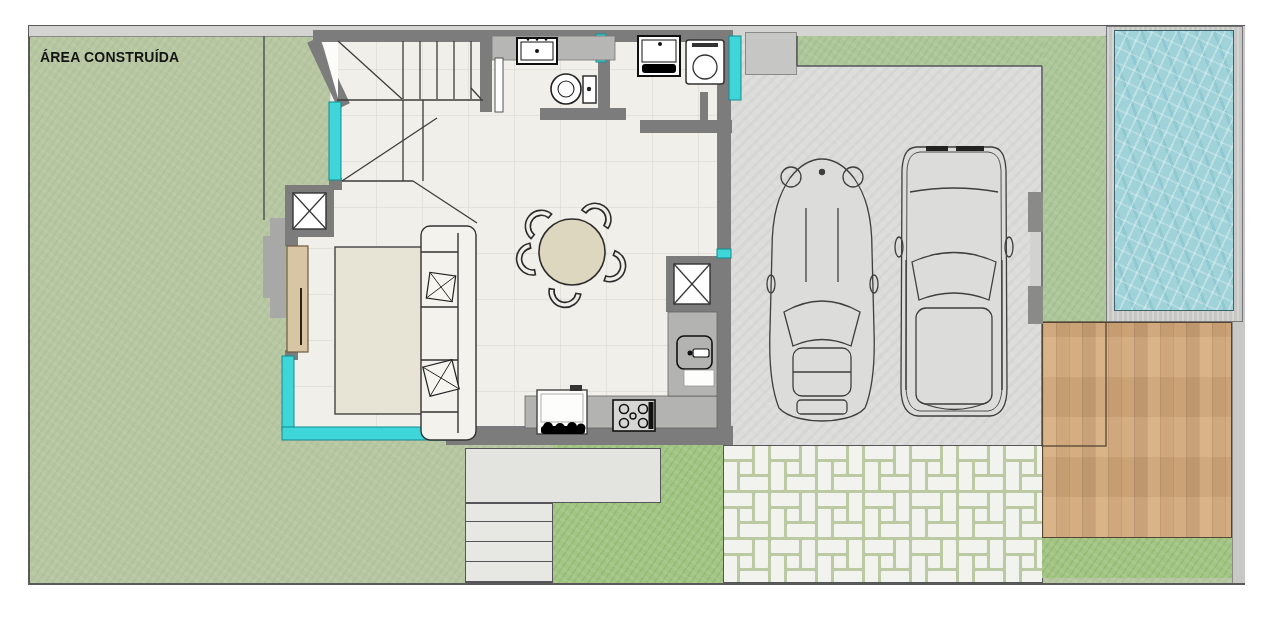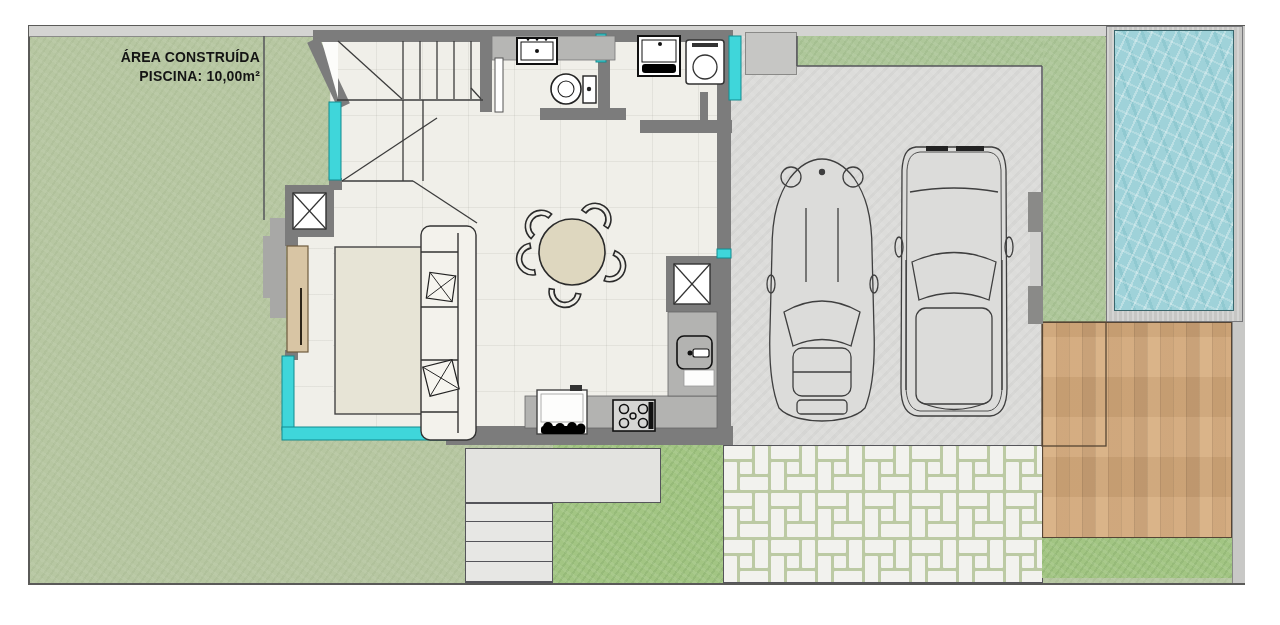--- a/index.html
+++ b/index.html
@@ -44,21 +44,21 @@
         repeating-linear-gradient(25deg, rgba(255,255,255,.22) 0 2px, transparent 2px 14px),
         repeating-linear-gradient(70deg, rgba(60,150,160,.15) 0 3px, transparent 3px 17px),
         #9fd2d9;border:1px solid #39666c;box-sizing:border-box;}
   .deck{background:
         repeating-linear-gradient(0deg, rgba(255,255,255,.05) 0 40px, rgba(0,0,0,.04) 40px 80px),
         repeating-linear-gradient(90deg, rgba(0,0,0,.08) 0 1px, transparent 1px 13px),
         repeating-linear-gradient(90deg, #d8b083 0 13px, #cda376 13px 26px, #d3a97b 26px 39px, #c69d72 39px 52px);
         border:1px solid #564534;box-sizing:border-box;}
   .grayblock{background:#c6c6c4;border:1px solid #8a8a88;box-sizing:border-box;}
   
-  .legend{left:40px;top:48px;width:220px;text-align:right;color:#141414;
+  .legend{left:40px;top:48px;width:220px;text-align:left;color:#141414;
           font-weight:bold;font-size:14px;line-height:19px;letter-spacing:.2px;}
   svg{display:block;}
   #lines{left:0;top:0;}
 </style>
 </head>
 <body>
 
 <div id="stage">
 
   <div class="abs site grass"></div>
@@ -96,21 +96,20 @@
   </div>
 
   <div class="abs poolframe" style="left:1106px;top:26px;width:137px;height:296px;"></div>
   <div class="abs water" style="left:1114px;top:30px;width:120px;height:281px;"></div>
 
   <div class="abs grass-dark" style="left:1042px;top:530px;width:190px;height:48px;"></div>
   <div class="abs deck" style="left:1042px;top:322px;width:190px;height:216px;"></div>
 
   <div class="abs legend">
     <div>ÁREA CONSTRUÍDA</div>
-    <div>PISCINA: 10,00m²</div>
   </div>
 
   <svg id="lines" class="abs" width="1280" height="625" viewBox="0 0 1280 625">
 
     <g stroke="#55555a" stroke-width="1.5">
       <line x1="797" y1="66" x2="1042" y2="66"></line>
       <line x1="797" y1="36" x2="797" y2="66"></line>
       <line x1="1042" y1="66" x2="1042" y2="322"></line>
       <line x1="264" y1="36" x2="264" y2="220"></line>
     </g>

